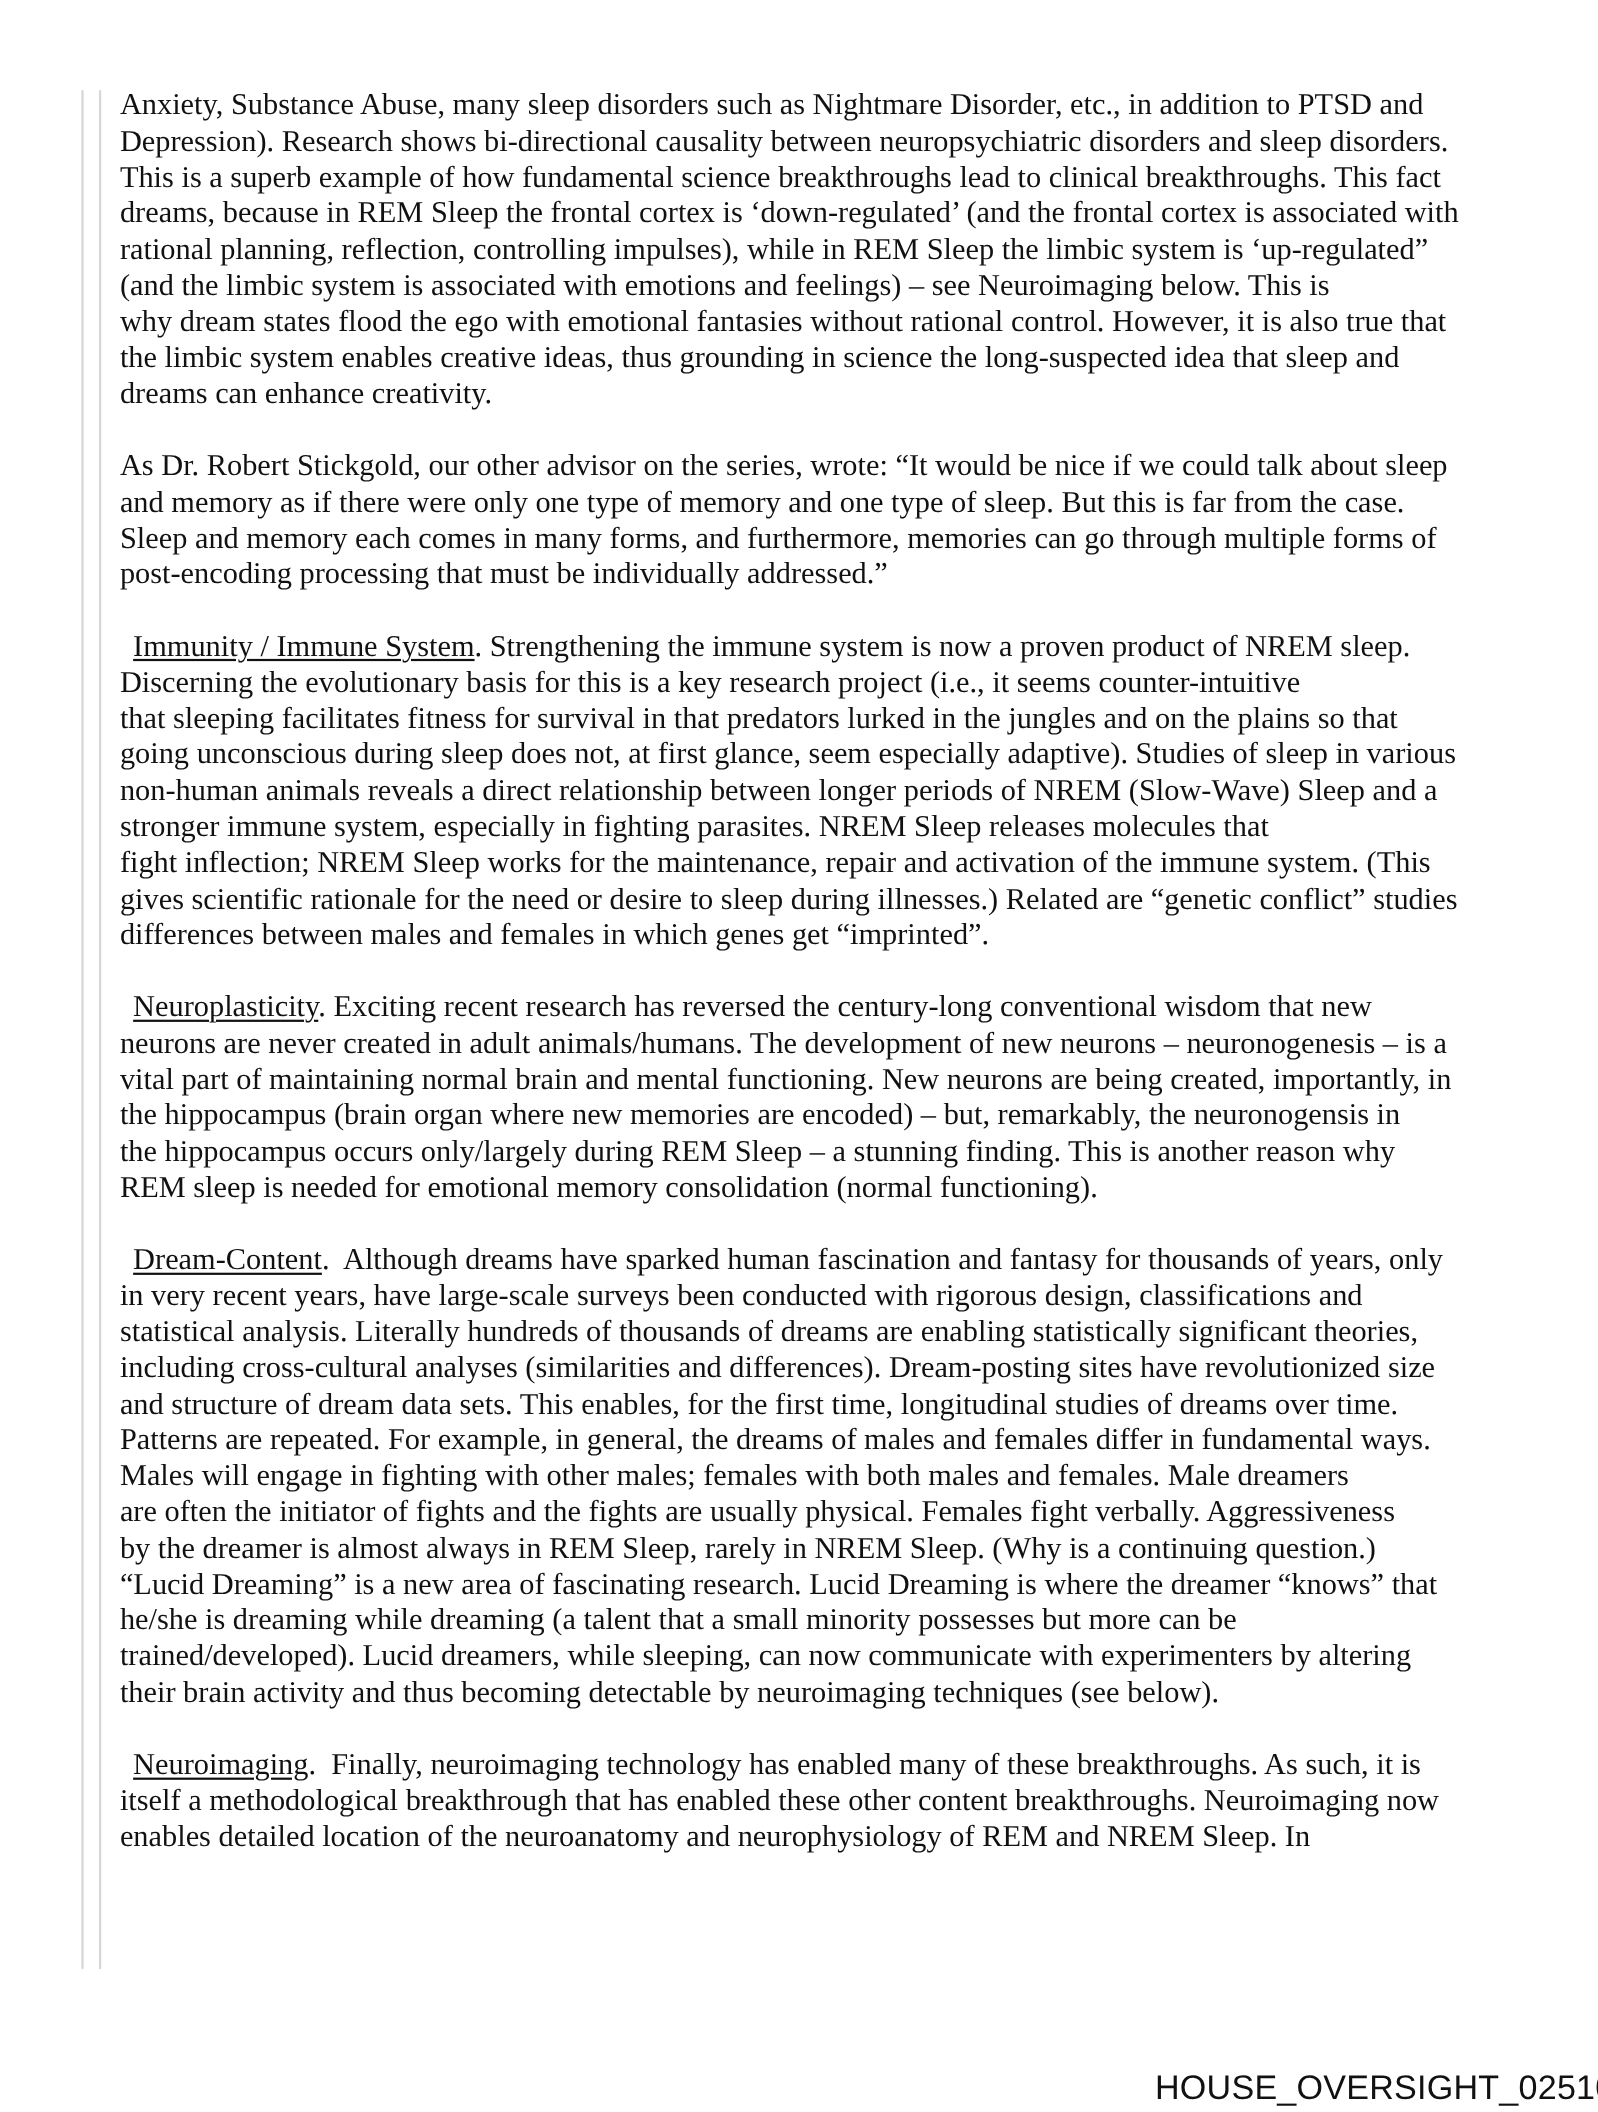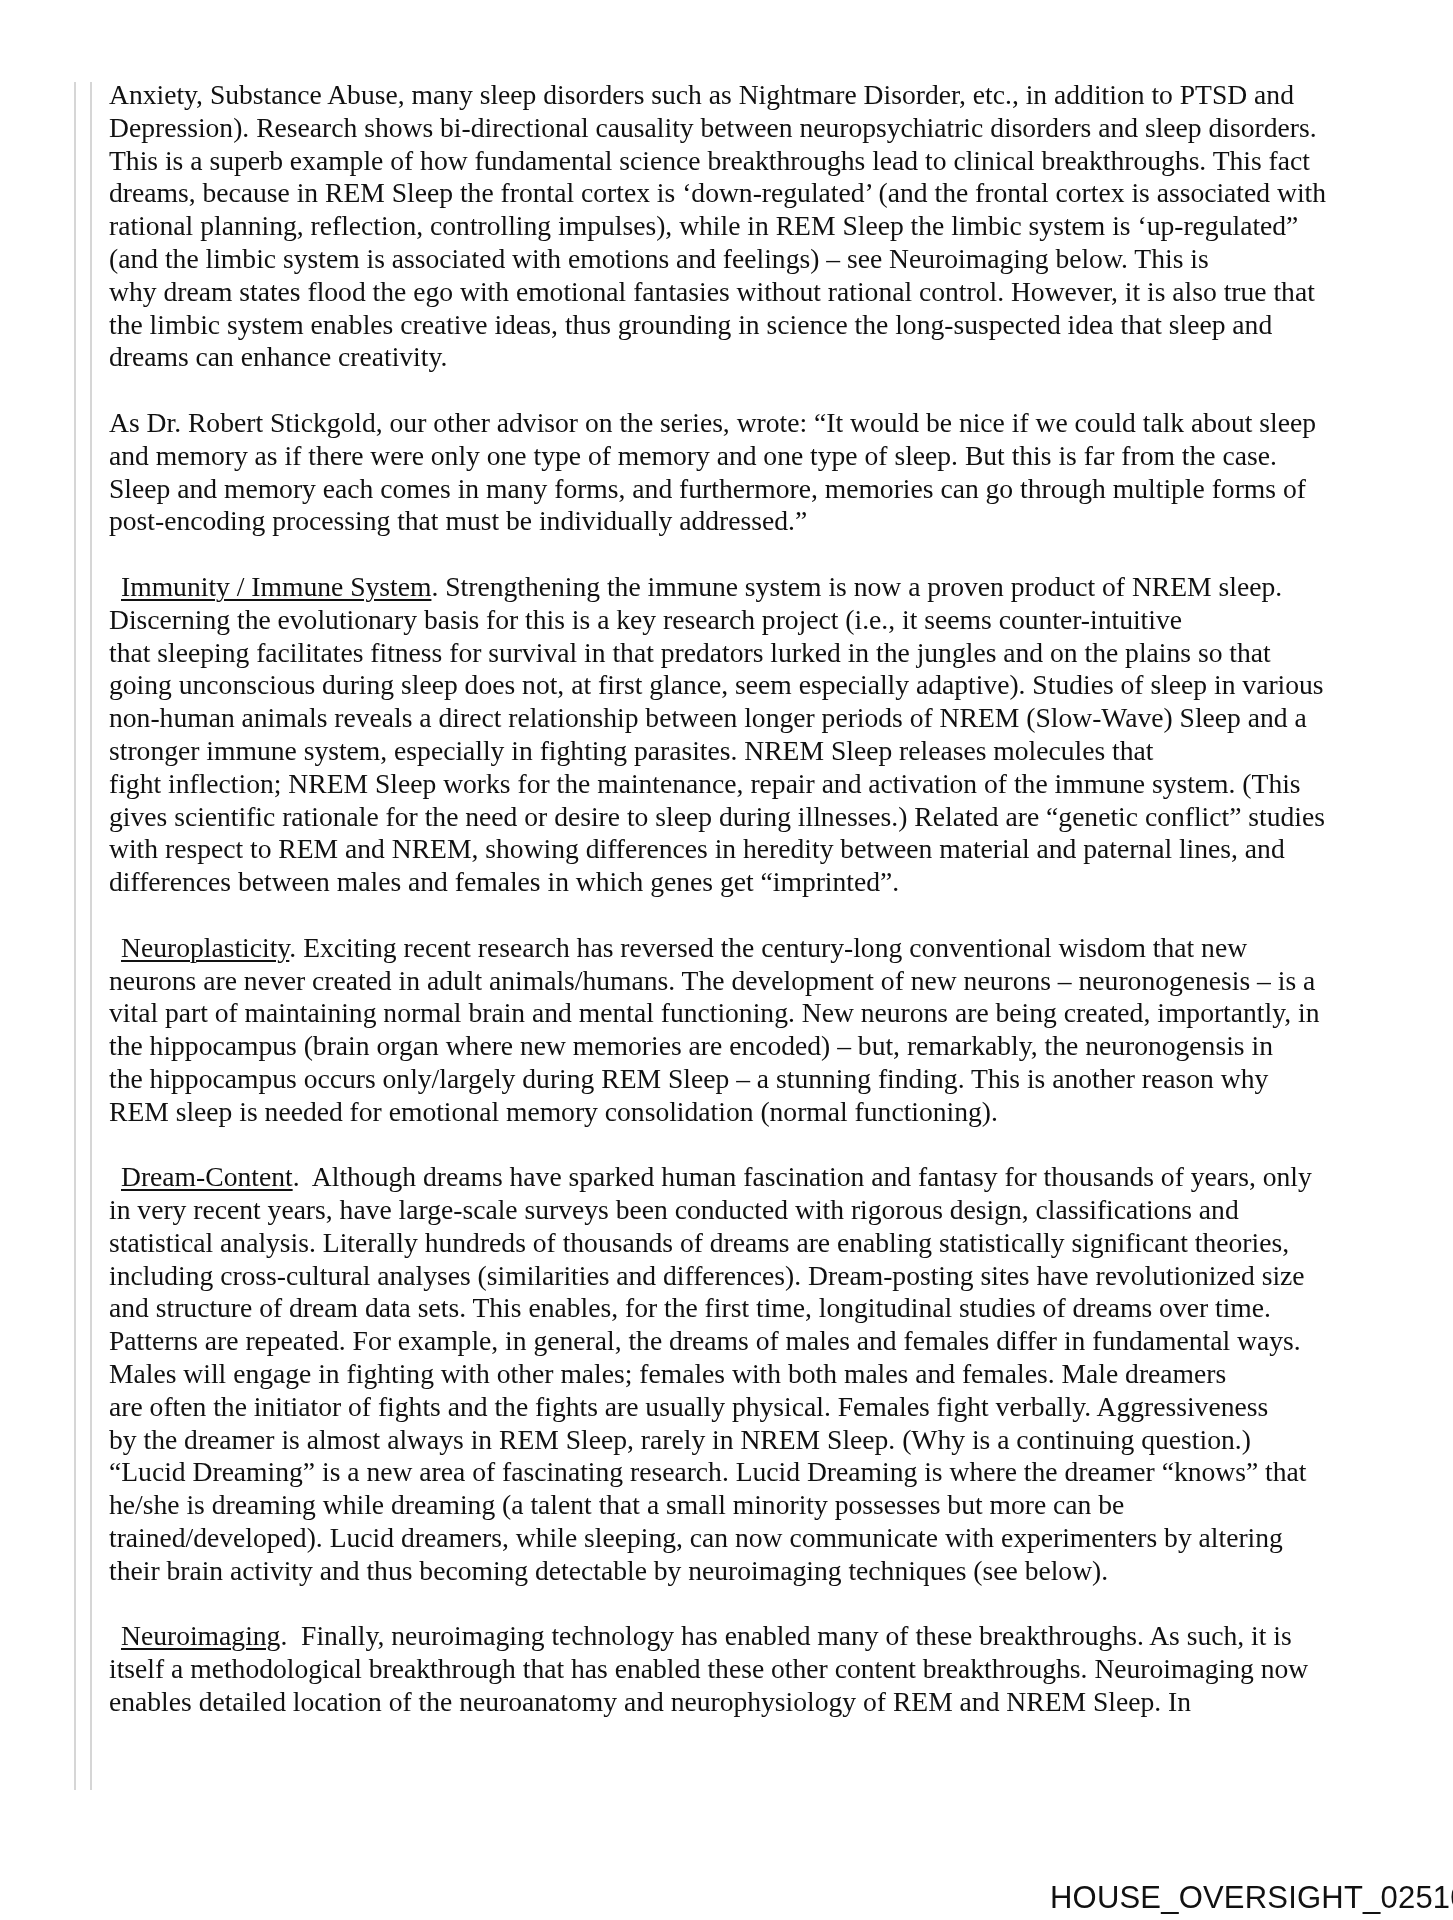--- a/index.html
+++ b/index.html
@@ -52,21 +52,20 @@
 
     <p class="para">
       <span class="line"><span class="heading">Immunity / Immune System</span><span>. Strengthening the immune system is now a proven product of NREM sleep.</span></span>
       <span class="line">Discerning the evolutionary basis for this is a key research project (i.e., it seems counter-intuitive</span>
       <span class="line">that sleeping facilitates fitness for survival in that predators lurked in the jungles and on the plains so that</span>
       <span class="line">going unconscious during sleep does not, at first glance, seem especially adaptive). Studies of sleep in various</span>
       <span class="line">non-human animals reveals a direct relationship between longer periods of NREM (Slow-Wave) Sleep and a</span>
       <span class="line">stronger immune system, especially in fighting parasites. NREM Sleep releases molecules that</span>
       <span class="line">fight inflection; NREM Sleep works for the maintenance, repair and activation of the immune system. (This</span>
       <span class="line">gives scientific rationale for the need or desire to sleep during illnesses.) Related are “genetic conflict” studies</span>
-      <span class="line">with respect to REM and NREM, showing differences in heredity between material and paternal lines, and</span>
       <span class="line">differences between males and females in which genes get “imprinted”.</span>
     </p>
 
     <p class="para">
       <span class="line"><span class="heading">Neuroplasticity</span><span>. Exciting recent research has reversed the century-long conventional wisdom that new</span></span>
       <span class="line">neurons are never created in adult animals/humans. The development of new neurons – neuronogenesis – is a</span>
       <span class="line">vital part of maintaining normal brain and mental functioning. New neurons are being created, importantly, in</span>
       <span class="line">the hippocampus (brain organ where new memories are encoded) – but, remarkably, the neuronogensis in</span>
       <span class="line">the hippocampus occurs only/largely during REM Sleep – a stunning finding. This is another reason why</span>
       <span class="line">REM sleep is needed for emotional memory consolidation (normal functioning).</span>

